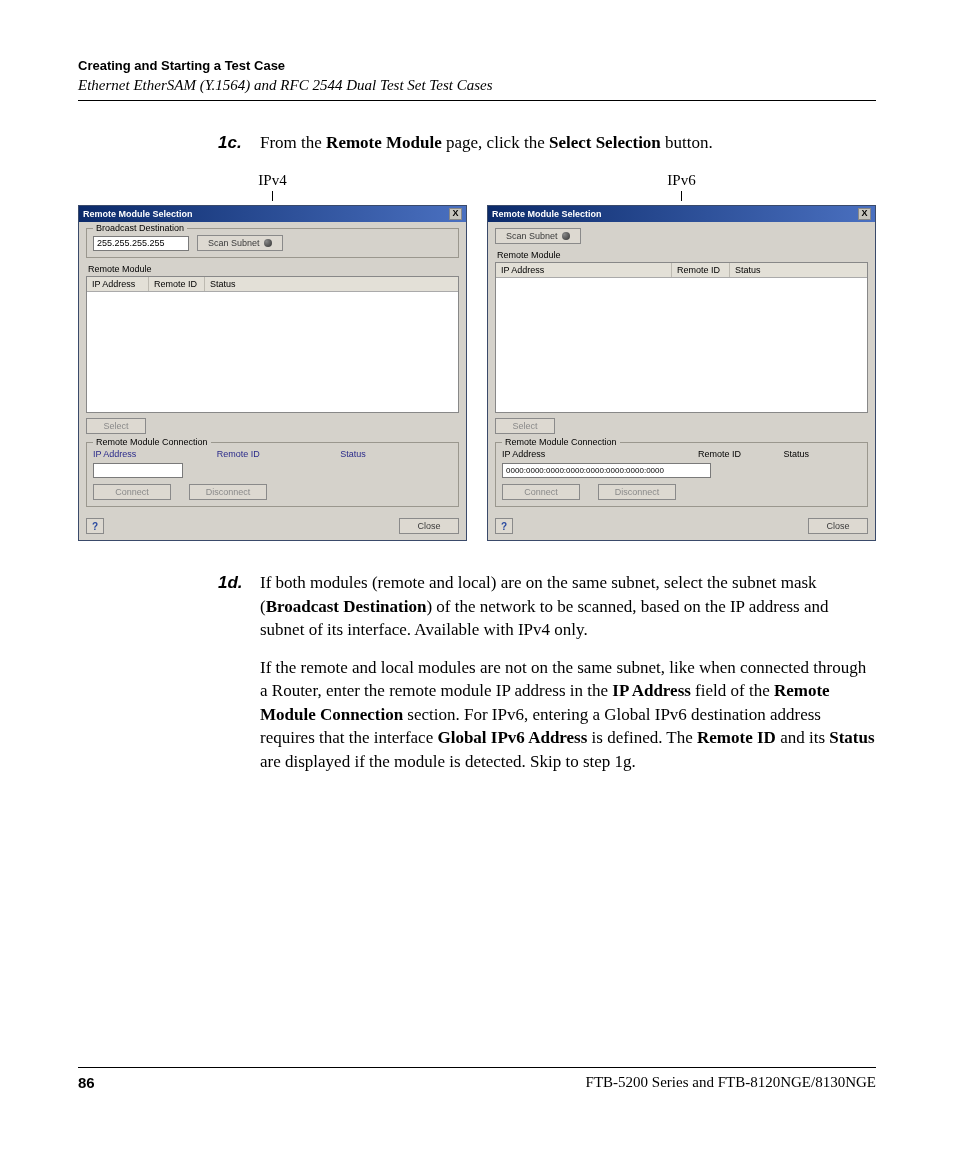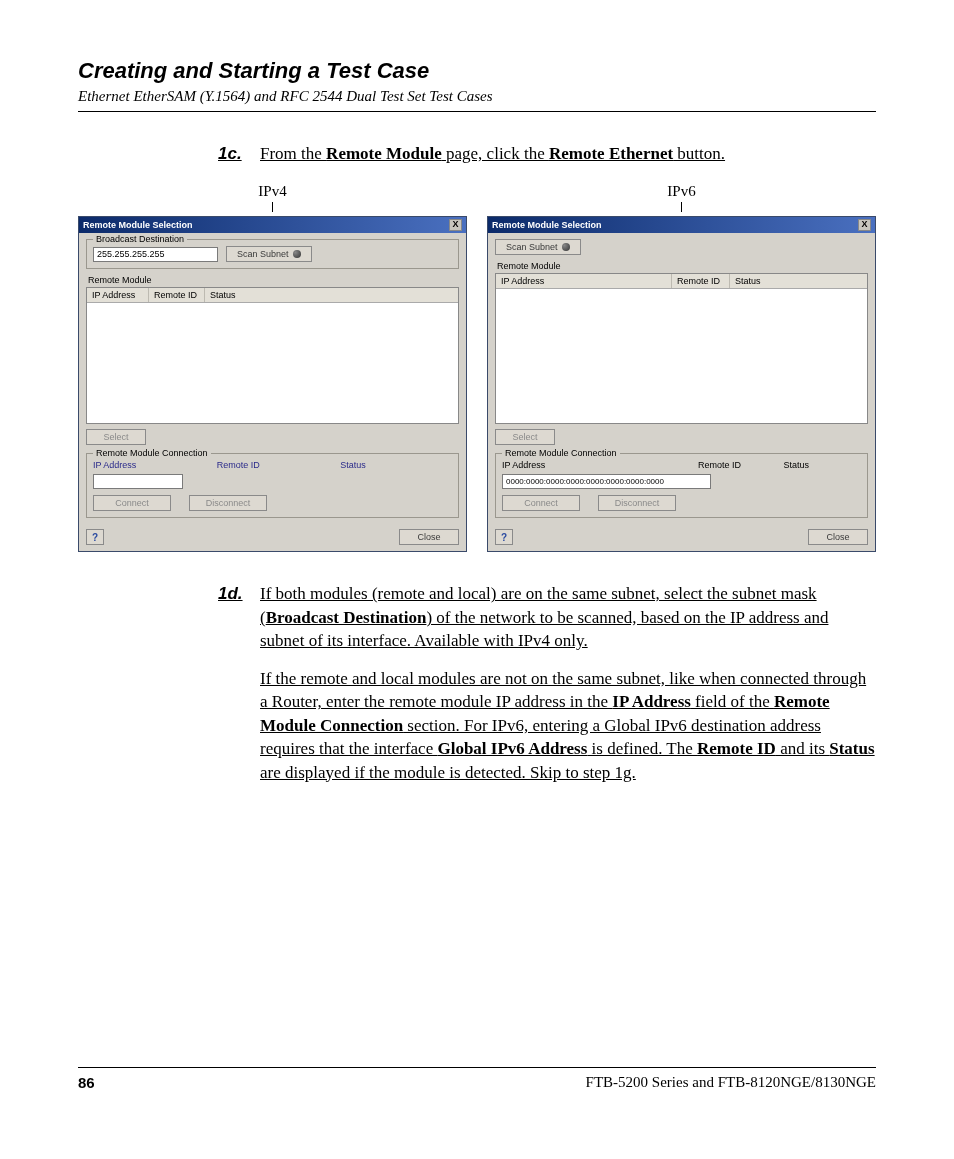--- a/index.html
+++ b/index.html
@@ -11,39 +11,37 @@
   }
   .page {
     width: 954px;
     height: 1159px;
     position: relative;
     padding: 58px 78px 0 78px;
   }
   .page-title {
     font-family: Arial, Helvetica, sans-serif;
     font-weight: bold;
-    font-size: 22px;
+    font-size: 13px;
     margin-bottom: 4px;
-    font-style: italic;
   }
   .page-subtitle {
     font-style: italic;
     font-size: 15px;
     margin-bottom: 6px;
   }
   .hr { border: none; border-top: 1px solid #000; margin: 0 0 30px 0; }
 
   .step {
     display: flex;
     margin-left: 140px;
     margin-right: 0;
     margin-bottom: 14px;
     font-size: 17px;
     line-height: 1.38;
-    text-decoration: underline;
   }
   .step .num {
     font-family: Arial, Helvetica, sans-serif;
     font-weight: bold;
     font-style: italic;
     width: 42px;
     flex: 0 0 42px;
   }
   .step .body { flex: 1; }
   .step .body p { margin: 0 0 14px 0; }
@@ -178,40 +176,40 @@
 
 <div class="page">
   <div class="page-title">Creating and Starting a Test Case</div>
   <div class="page-subtitle">Ethernet EtherSAM (Y.1564) and RFC 2544 Dual Test Set Test Cases</div>
   <hr class="hr">
 
   <div class="step">
     <div class="num">1c.</div>
     <div class="body">
       <p>
-        <span>From the </span><span class="b">Remote Module</span><span> page, click the </span><span class="b">Remote Ethernet</span><span> button.</span>
+        <span>From the </span><span class="b">Remote Module</span><span> page, click the </span><span class="b">Select Selection</span><span> button.</span>
       </p>
     </div>
   </div>
 
   <div class="shots">
 
     <div class="shot-col">
       <div class="shot-label">IPv4</div>
       <div class="tick"></div>
       <div class="dlg">
         <div class="dlg-title">
           <span>Remote Module Selection</span>
           <span class="xbtn">X</span>
         </div>
         <div class="dlg-body">
           <div class="fieldset">
             <span class="legend">Broadcast Destination</span>
             <div class="row">
-              <input class="inp" style="width: 125px;" value="255.255.255.255">
+              <input class="inp" style="width: 96px;" value="255.255.255.255">
               <span class="btn">
                 <span>Scan Subnet</span>
                   <span class="led"></span>
               </span>
             </div>
           </div>
           <div style="font-size:9px;margin:2px 0 2px 2px">Remote Module</div>
           <div class="tbl">
             <div class="thead">
               <div class="th" style="width:62px">IP Address</div>

